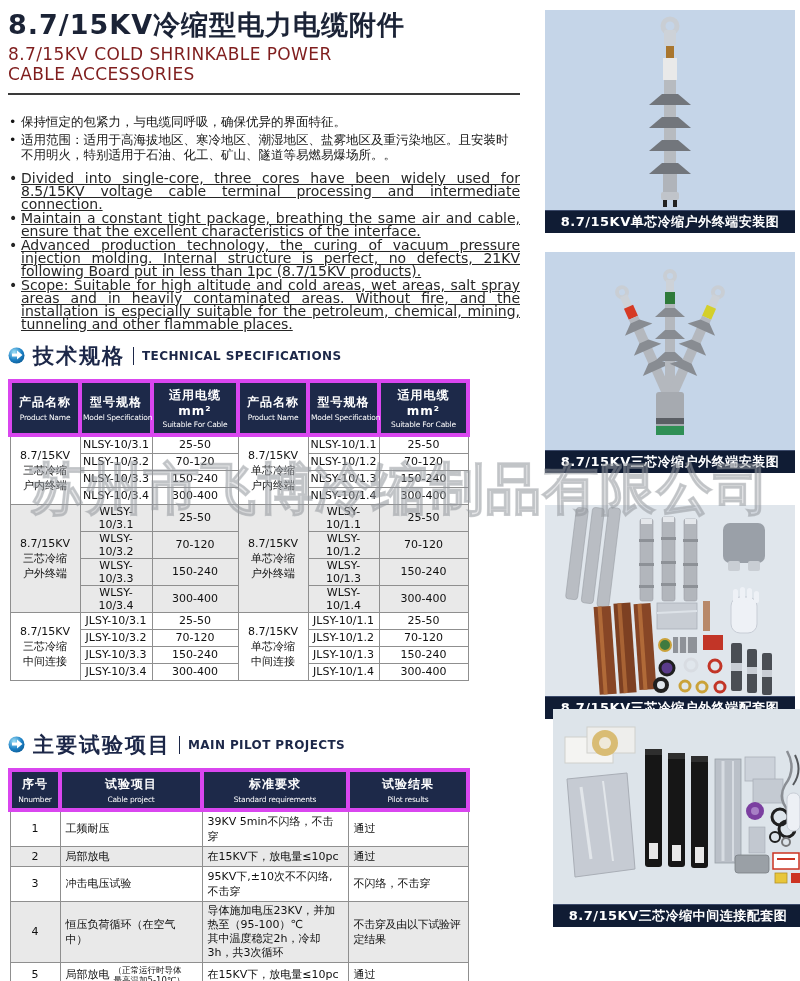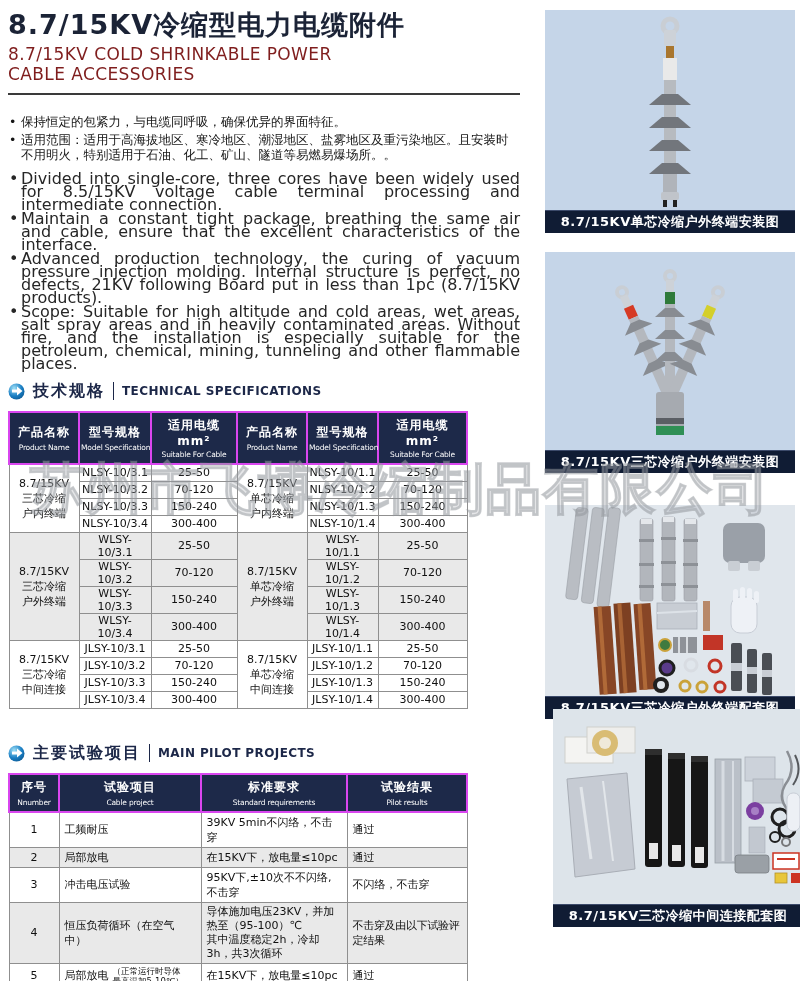--- a/index.html
+++ b/index.html
@@ -9,34 +9,34 @@
   }
   
   .left-col{position:absolute;left:8px;top:10px;width:512px;}
   .page-title{font-size:27px;font-weight:bold;color:#1b2336;margin:0;letter-spacing:1px;line-height:30px;}
   .page-sub{font-size:17px;color:#7f1d1d;line-height:20px;letter-spacing:.4px;margin-top:4px;}
   .title-rule{border:none;border-top:2px solid #3a3a3a;margin:9px 0 0 0;}
   ul.bullets{margin:0;padding:0;list-style:none;}
   ul.bullets-cn{margin-top:19px;}
   ul.bullets-cn li{font-size:12.5px;line-height:15.5px;margin-bottom:2px;padding-left:13px;position:relative;color:#151515;}
   ul.bullets-en{margin-top:9px;}
-  ul.bullets-en li{font-size:16px;line-height:13px;margin-bottom:1px;padding-left:13px;position:relative;color:#262626;text-align:justify;}
+  ul.bullets-en li{font-size:14px;line-height:13px;margin-bottom:1px;padding-left:13px;position:relative;color:#262626;text-align:justify;text-decoration:underline;}
   ul.bullets li::before{content:"\2022";position:absolute;left:1px;top:0;}
   
   .sec-head{display:flex;align-items:center;gap:8px;margin-top:11px;}
-  .sec-head.second{margin-top:34px;}
+  .sec-head.second{margin-top:50px;}
   .sec-icon{width:17px;height:17px;flex:0 0 17px;}
-  .sec-cn{font-size:16px;font-weight:bold;color:#1c2748;letter-spacing:2px;}
+  .sec-cn{font-size:21px;font-weight:bold;color:#1c2748;letter-spacing:2px;}
   .sec-bar{width:1px;height:18px;background:#1c2748;}
   .sec-en{font-size:12px;font-weight:bold;color:#1c2748;letter-spacing:.4px;}
   
   table{border-collapse:collapse;margin-top:9px;table-layout:fixed;}
   .spec-table{width:458px;}
   .spec-table th,.spec-table td{border:1px solid #8f8f8f;}
-  th.hcell{background:#1d2949;color:#fff;padding:4px 1px;border:2px solid #d946ef;}
+  th.hcell{background:#1d2949;color:#fff;padding:4px 1px;border:4px solid #d946ef;}
   .hcn{font-size:12px;font-weight:bold;letter-spacing:1px;}
   .hen{font-size:7.5px;font-weight:normal;white-space:nowrap;margin-top:2px;letter-spacing:-.2px;}
   .spec-table td{font-size:11px;text-align:center;height:16px;padding:0 2px;color:#101010;background:#fff;}
   .prod-cell{white-space:pre-line;line-height:15px;}
   tr.shaded td{background:#e9e9e9;}
   .pilot-table{width:458px;}
   .pilot-table td{border:1px solid #8f8f8f;font-size:11px;padding:2px 5px;color:#101010;background:#fff;vertical-align:middle;}
   .pilot-table td.no{text-align:center;padding:2px 0;}
   tr.even td{background:#e9e9e9;}
   .proj-wrap{display:flex;align-items:center;gap:4px;}

